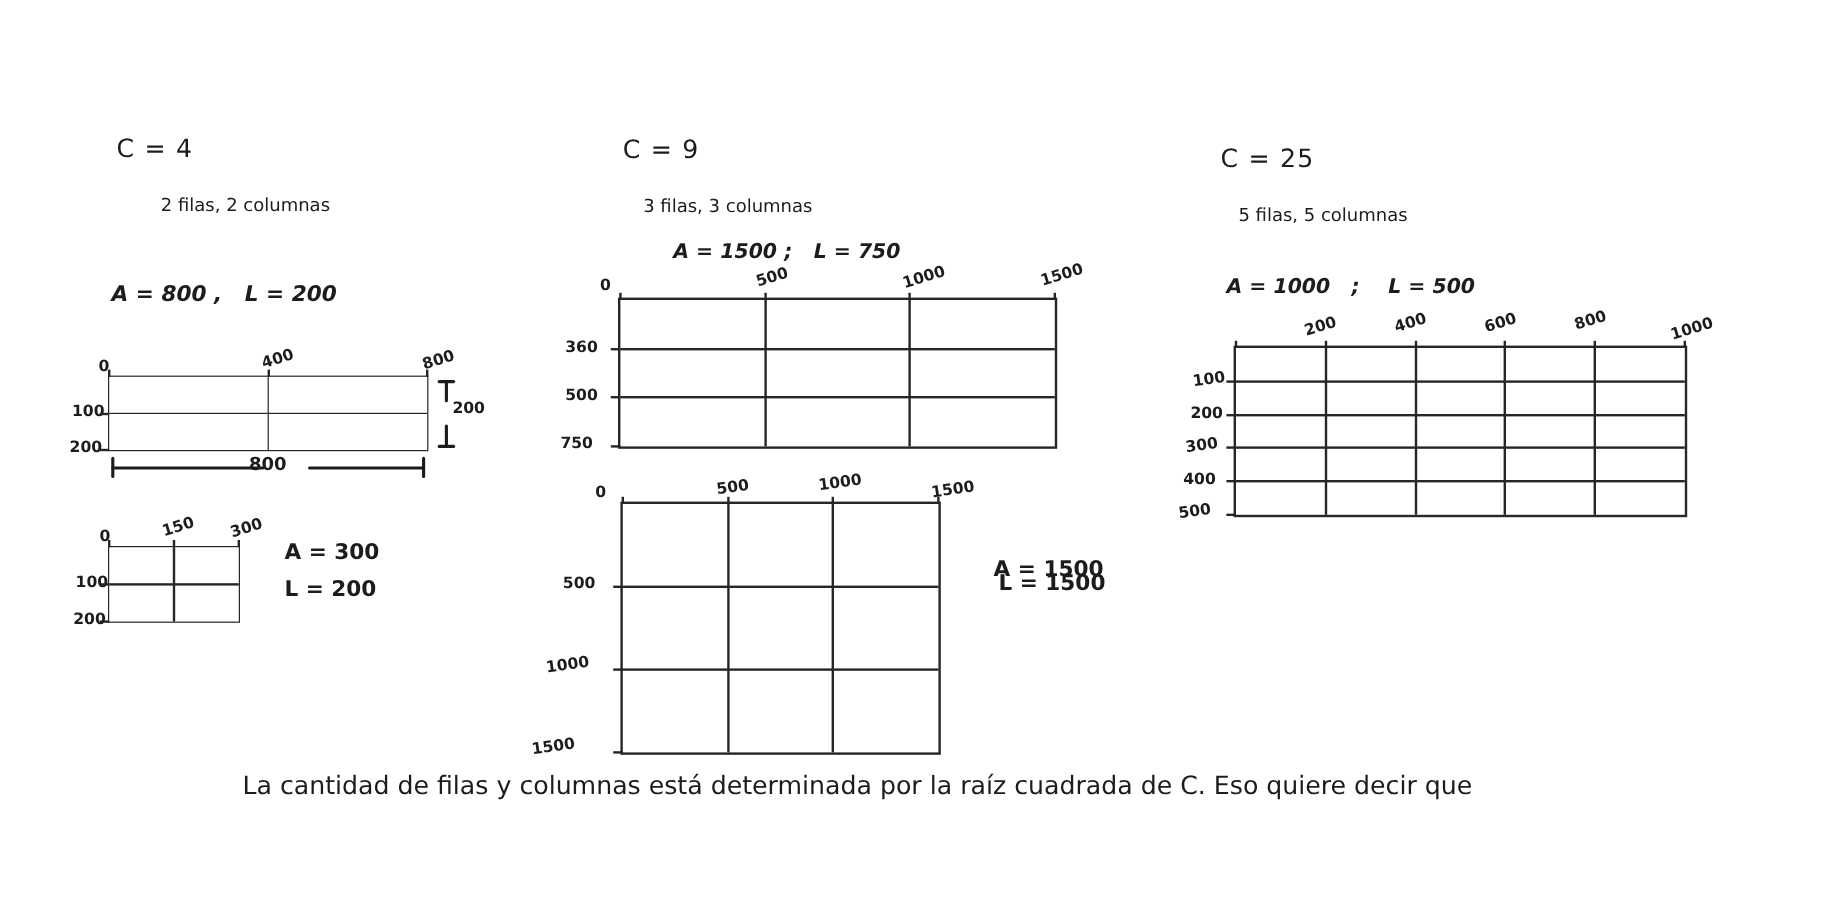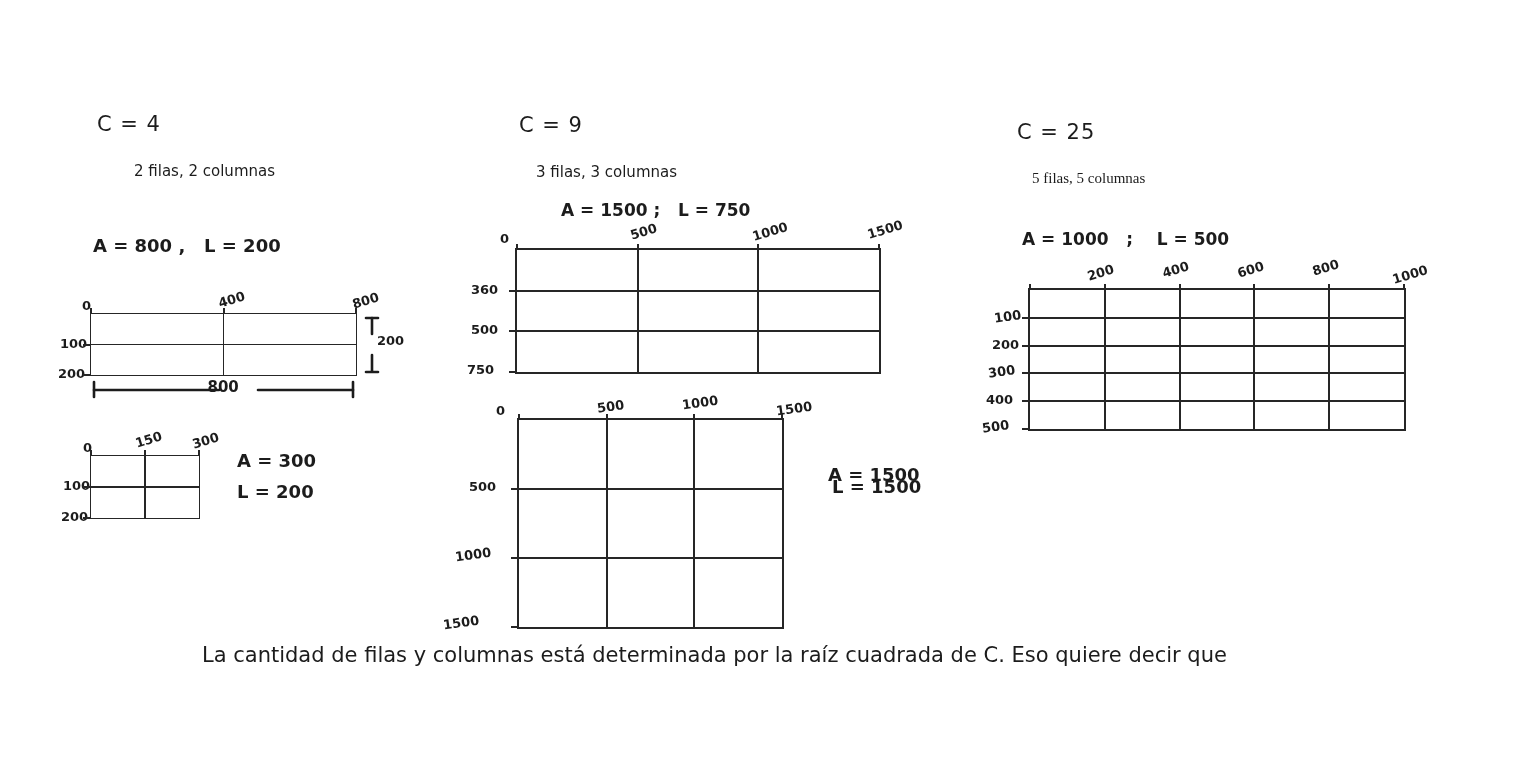--- a/index.html
+++ b/index.html
@@ -2,21 +2,21 @@
 <html><head>
 <meta charset="utf-8">
 <style>
   html,body{margin:0;padding:0;background:#ffffff;}
   .canvas{position:relative;width:1532px;height:757px;background:#ffffff;
           font-family:"DejaVu Sans",sans-serif;color:#1c1c1c;overflow:hidden;}
   .title{position:absolute;left:0;top:36px;width:1384px;text-align:center;
          font-size:20px;letter-spacing:.3px;}
   .c-label{position:absolute;font-size:21px;letter-spacing:1px;}
   .note{position:absolute;font-size:15px;}
-  .params{position:absolute;font-size:17px;font-weight:bold;white-space:pre;}
+  .params{position:absolute;font-size:17px;font-weight:bold;white-space:pre;font-style:italic;}
   .side-param{position:absolute;font-size:18px;font-weight:bold;white-space:pre;}
   .footer-line{position:absolute;font-size:21px;white-space:pre;}
 
   .grid-box{position:absolute;border:var(--lw,2px) solid #262626;}
   .grid-box .vline{position:absolute;top:0;bottom:0;width:var(--lw,2px);background:#262626;}
   .grid-box .hline{position:absolute;left:0;right:0;height:var(--lw,2px);background:#262626;}
   .grid-box .tick-top{position:absolute;top:-6px;width:2px;height:6px;background:#262626;}
   .grid-box .tick-left{position:absolute;left:-8px;width:8px;height:2px;background:#262626;}
 
   .tick-label{position:absolute;font-size:13px;font-weight:bold;white-space:nowrap;}
@@ -132,21 +132,21 @@
         <div class="tick-left" style="top: calc(33.3333% - 1px);"></div>
         <div class="tick-left" style="top: calc(66.6667% - 1px);"></div>
         <div class="tick-left" style="top: calc(100% - 1px);"></div>
       </div>
     <div class="side-param" style="left:828px;top:464px;">A = 1500</div>
     <div class="side-param" style="left:832px;top:476px;">L = 1500</div>
   </div>
 
   <div>
     <div class="c-label" style="left:1017px;top:120px;">C = 25</div>
-    <div class="note" style="left:1032px;top:170px;font-family:Liberation Serif, serif;">5 filas, 5 columnas</div>
+    <div class="note" style="left:1032px;top:170px;">5 filas, 5 columnas</div>
     <div class="params" style="left:1022px;top:229px;">A = 1000   ;    L = 500</div>
 
     <div class="grid-box" style="left:1028px;top:288px;width:374px;height:139px;">
       <span class="tick-label rot" style="left:calc(20% - 18px);top:-25px;">200</span>
       <span class="tick-label rot" style="left:calc(40% - 18px);top:-28px;">400</span>
       <span class="tick-label rot" style="left:calc(60% - 17px);top:-28px;">600</span>
       <span class="tick-label rot" style="left:calc(80% - 17px);top:-30px;">800</span>
       <span class="tick-label rot" style="left:calc(100% - 12px);top:-23px;">1000</span>
       <span class="tick-label rot-sm" style="left:-36px;top:calc(20% - 9px);">100</span>
       <span class="tick-label" style="left:-38px;top:calc(40% - 9px);">200</span>

